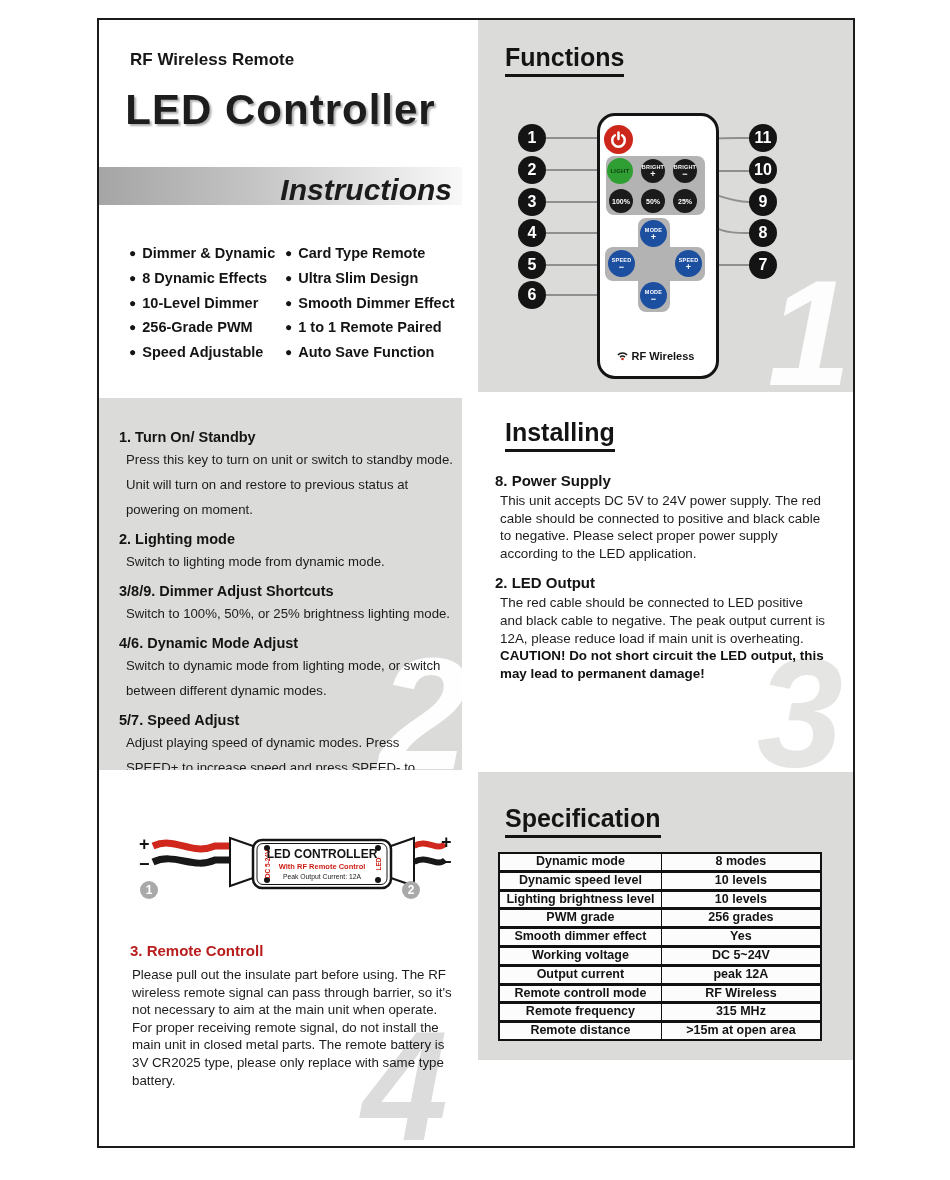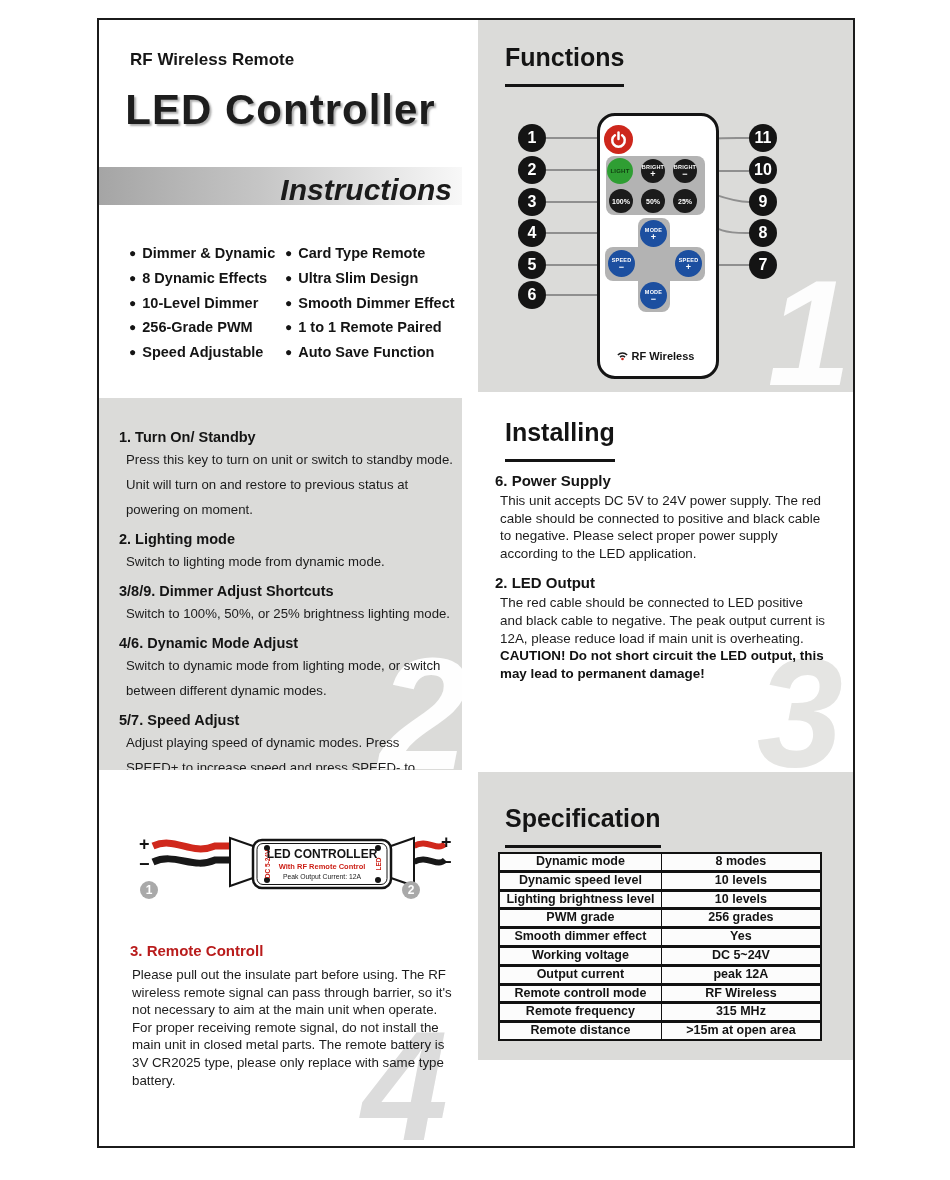--- a/index.html
+++ b/index.html
@@ -9,21 +9,21 @@
   .sec{position:absolute;overflow:hidden;}
   .sec-title      {left:99px;top:20px;width:363px;height:378px;background:#fff;}
   .sec-instr      {left:99px;top:398px;width:363px;height:372px;background:#dbdbd9;}
   .sec-bottomleft {left:99px;top:770px;width:363px;height:374px;background:#fff;}
   .sec-functions  {left:478px;top:20px;width:375px;height:372px;background:#dbdbd9;}
   .sec-installing {left:478px;top:392px;width:375px;height:380px;background:#fff;}
   .sec-spec       {left:478px;top:772px;width:375px;height:288px;background:#dbdbd9;}
 
   .abs{position:absolute;}
   .watermark{position:absolute;font-style:italic;font-weight:bold;line-height:1;z-index:0;pointer-events:none;}
-  .hd{position:absolute;font-weight:bold;font-size:25px;color:#141414;border-bottom:3px solid #141414;padding-bottom:12px;z-index:2;}
+  .hd{position:absolute;font-weight:bold;font-size:25px;color:#141414;border-bottom:3px solid #141414;padding-bottom:2px;z-index:2;}
 
   
   .t-small{left:31px;top:30px;font-size:17px;font-weight:bold;color:#161616;}
   .t-big{left:0;top:66px;width:100%;text-align:center;font-size:42px;font-weight:bold;color:#1d1d1d;
          text-shadow:2px 2px 2px rgba(110,110,110,.55);letter-spacing:1px;}
   .banner{left:0;top:147px;width:363px;height:38px;
           background:linear-gradient(90deg,#a5a5a5 0%,#c6c6c6 45%,#f8f8f8 100%);}
   .banner span{display:block;text-align:right;padding-right:10px;font-style:italic;font-weight:bold;
                font-size:30px;line-height:45px;color:#1b1b1b;}
   .feat-col{position:absolute;top:222px;}
@@ -206,21 +206,21 @@
       <div class="ins-b">Adjust playing speed of dynamic modes. Press SPEED+ to increase speed and press SPEED- to decrease.</div>
       <div class="ins-h">10/11. Brightness Adjust (Dimmer)</div>
       <div class="ins-b">Adjust lighting mode brightnes. Press BRIGHT+ to increase brightness and press BRIGHT- to decrease.</div>
     </div>
   </div>
 
   <div class="sec sec-installing">
     <div class="watermark" style="right:10px;bottom:-18px;font-size:155px;color:#e5e5e3;">3</div>
     <div class="hd" style="left:27px;top:26px;">Installing</div>
     <div class="inst-wrap">
-      <div class="inst-h">6. Power Supply</div>
+      <div class="inst-h">8. Power Supply</div>
       <div class="inst-b">This unit accepts DC 5V to 24V power supply. The red cable should be connected to positive and black cable to negative. Please select proper power supply according to the LED application.</div>
       <div class="inst-h">2. LED Output</div>
       <div class="inst-b">The red cable should be connected to LED positive and black cable to negative. The peak output current is 12A, please reduce load if main unit is overheating.</div>
       <div class="caution">CAUTION!  Do not short circuit the LED output, this may lead to permanent damage!</div>
     </div>
   </div>
 
   <div class="sec sec-bottomleft">
     <div class="watermark" style="right:14px;bottom:-20px;font-size:155px;color:#dcdcdc;">4</div>
 

